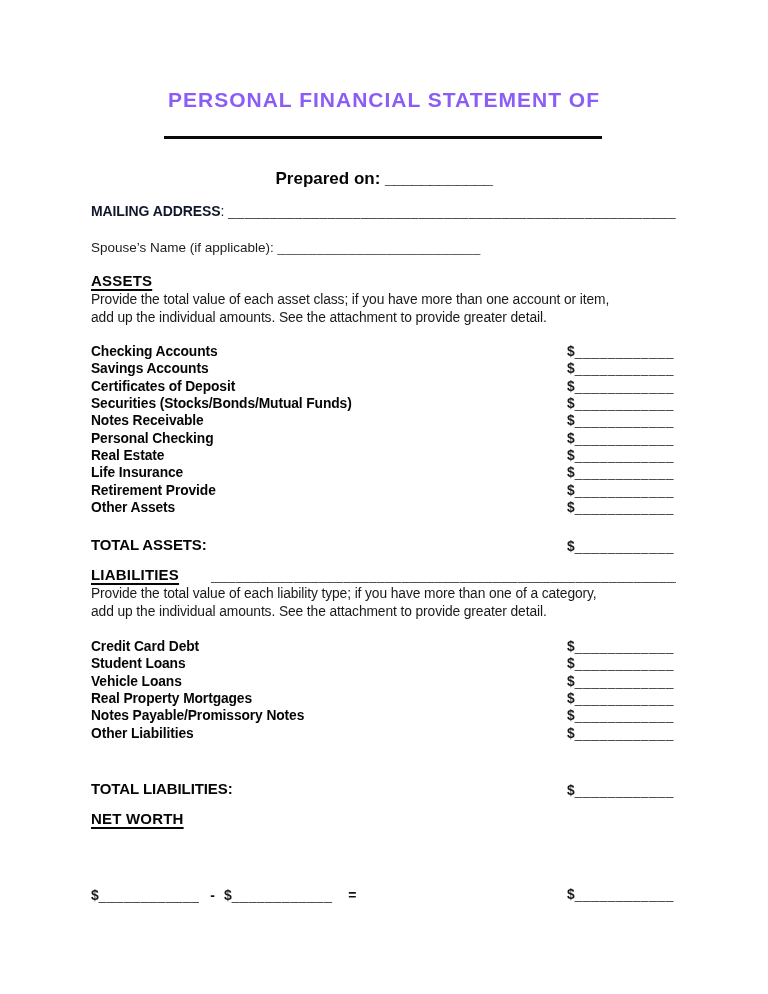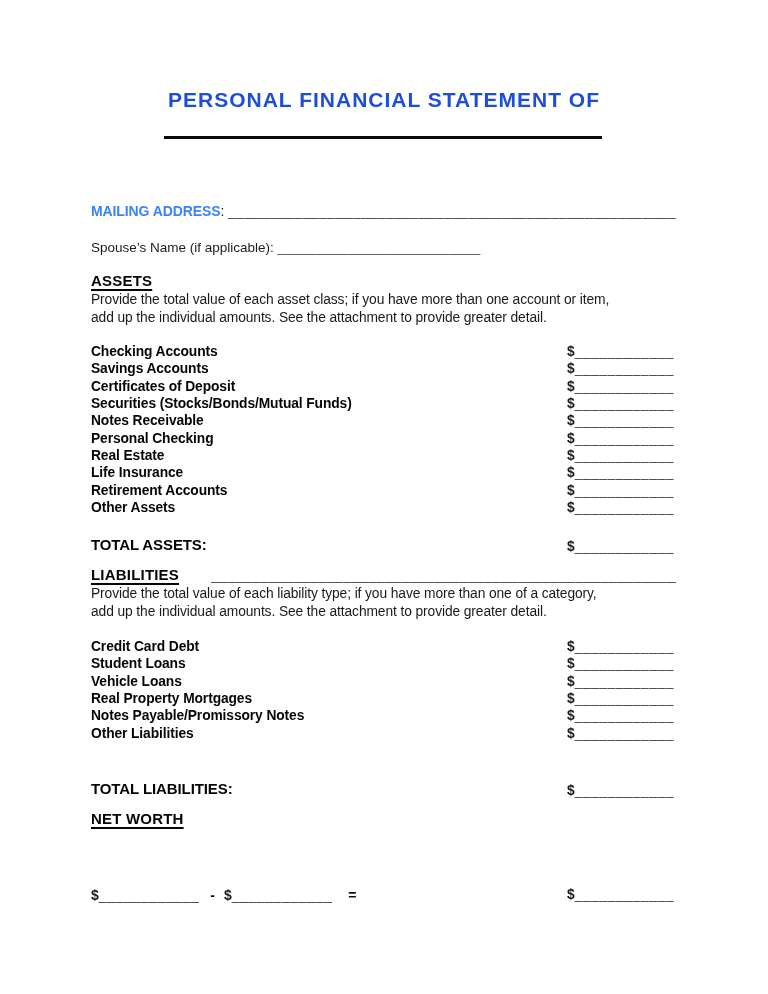--- a/index.html
+++ b/index.html
@@ -5,25 +5,25 @@
   html,body{margin:0;padding:0;background:#ffffff;}
   .page{
     position:relative;
     width:768px;height:994px;
     background:#ffffff;
     font-family:"Liberation Sans","DejaVu Sans",sans-serif;
     color:#111;
     overflow:hidden;
   }
   .abs{position:absolute;left:91px;width:585px;}
-  .b{font-weight:700;color:#3b82f6;letter-spacing:-0.1px;}
+  .b{font-weight:700;color:#0f172a;letter-spacing:-0.1px;}
 
   .title{
     position:absolute;top:88px;left:0;width:768px;
-    text-align:center;font-size:21px;font-weight:700;color:#1d4ed8;
+    text-align:center;font-size:21px;font-weight:700;color:#8b5cf6;
     letter-spacing:1px;margin:0;
   }
   .name-line{
     position:absolute;top:136px;left:164px;width:438px;height:3px;
     background:#0a0a0a;
   }
   .prepared{
     position:absolute;top:169px;left:0;width:768px;text-align:center;
     font-size:17px;font-weight:700;color:#050505;
   }
@@ -78,20 +78,25 @@
 </style>
 </head>
 <body>
 
 <div class="page">
 
   <h1 class="title">PERSONAL FINANCIAL STATEMENT OF</h1>
 
   <div class="name-line"></div>
 
+  <div class="prepared">
+    <span>Prepared on:</span>
+    <span> </span>
+    <span class="blank">____________</span>
+  </div>
 
   <div class="abs flexrow mailing">
     <span class="b lbl">MAILING ADDRESS</span>
     <span class="colon">:</span>
     <span class="fill">______________________________________________________________________</span>
   </div>
 
   <div class="abs spouse">
     <span>Spouse’s Name (if applicable):</span>
     <span class="blank">__________________________</span>
@@ -133,21 +138,21 @@
     </div>
     <div class="frow">
       <span class="lbl">Real Estate</span>
       <span class="amt"><span class="sign">$</span><span class="dash">____________</span></span>
     </div>
     <div class="frow">
       <span class="lbl">Life Insurance</span>
       <span class="amt"><span class="sign">$</span><span class="dash">____________</span></span>
     </div>
     <div class="frow">
-      <span class="lbl">Retirement Accounts</span>
+      <span class="lbl">Retirement Provide</span>
       <span class="amt"><span class="sign">$</span><span class="dash">____________</span></span>
     </div>
     <div class="frow">
       <span class="lbl">Other Assets</span>
       <span class="amt"><span class="sign">$</span><span class="dash">____________</span></span>
     </div>
   </div>
 
   <div class="abs frow total-row a-total">
     <span class="lbl">TOTAL ASSETS:</span>

